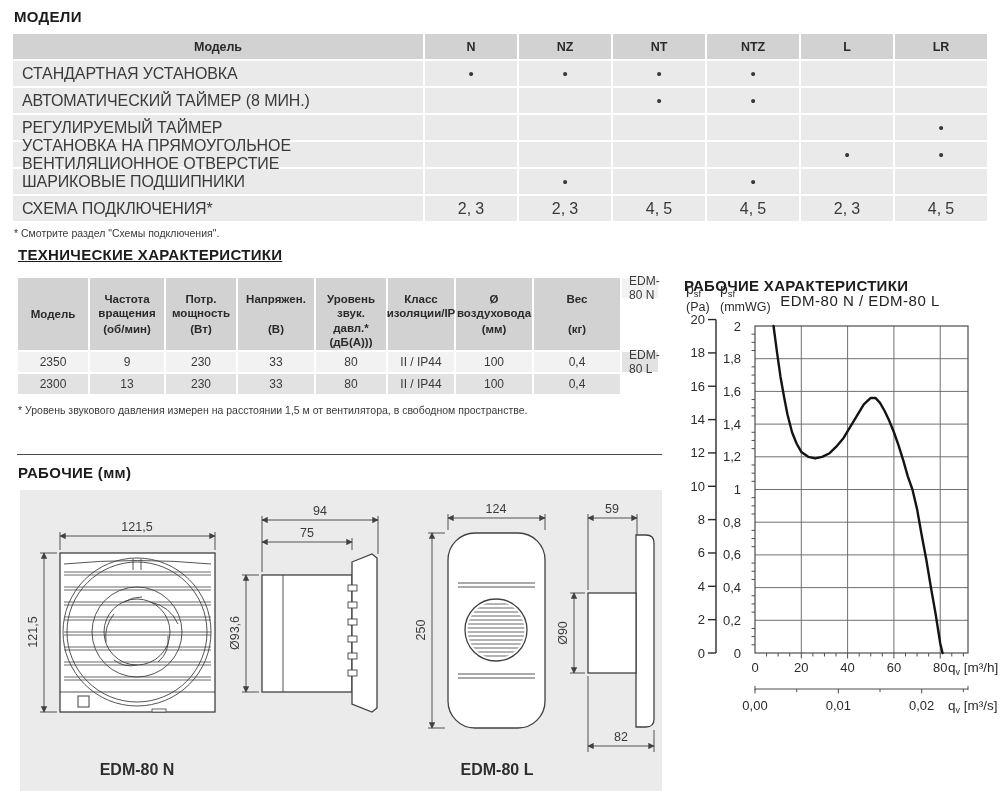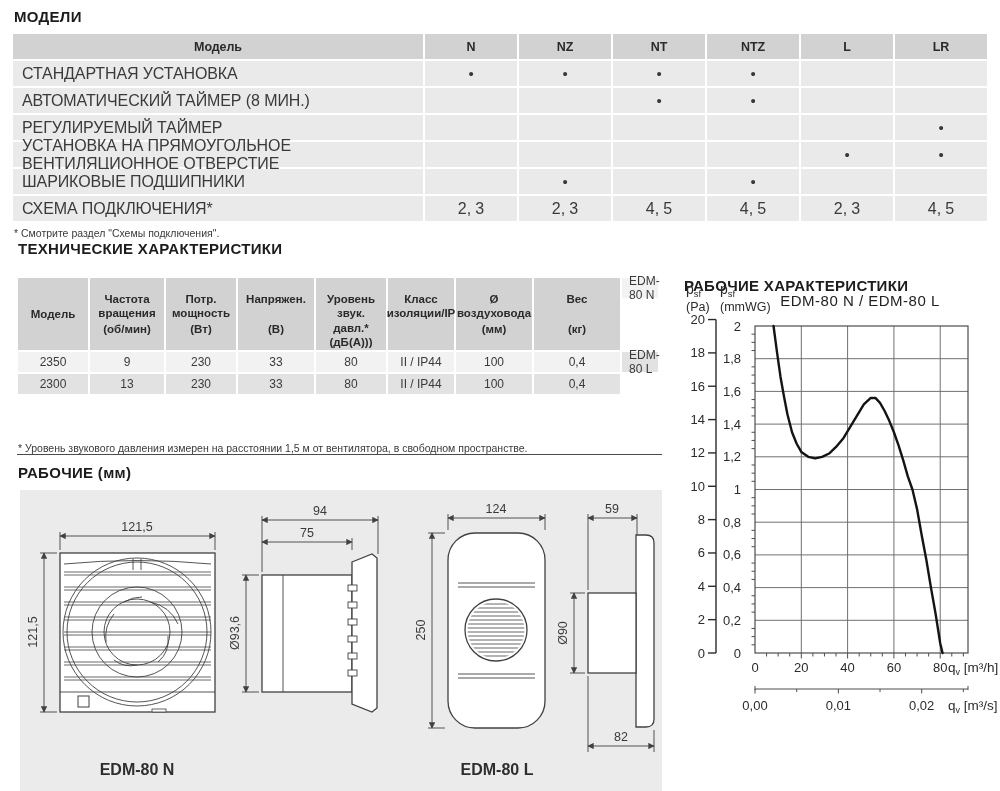--- a/index.html
+++ b/index.html
@@ -85,21 +85,21 @@
       <div class="mcell mlabel">СХЕМА ПОДКЛЮЧЕНИЯ*</div>
       <div class="mcell">2, 3</div>
       <div class="mcell">2, 3</div>
       <div class="mcell">4, 5</div>
       <div class="mcell">4, 5</div>
       <div class="mcell">2, 3</div>
       <div class="mcell">4, 5</div>
     </div>
   <div class="footnote" style="left:14px;top:227px;">* Смотрите раздел "Схемы подключения".</div>
 
-  <div class="sec-title" style="left:18px;top:240px;">ТЕХНИЧЕСКИЕ ХАРАКТЕРИСТИКИ</div>
+  <div class="sec-title" style="left:18px;top:246px;text-decoration:underline;">ТЕХНИЧЕСКИЕ ХАРАКТЕРИСТИКИ</div>
   <div class="tech-table" id="tech-table">
       <div class="thead center">
         <div>Модель</div>
         <div></div>
       </div>
       <div class="thead">
         <div>Частота вращения</div>
         <div>(об/мин)</div>
       </div>
       <div class="thead">
@@ -138,21 +138,21 @@
       <div class="tcell r2 left">EDM-80 L</div>
       <div class="tcell r2">2300</div>
       <div class="tcell r2">13</div>
       <div class="tcell r2">230</div>
       <div class="tcell r2">33</div>
       <div class="tcell r2">80</div>
       <div class="tcell r2">II / IP44</div>
       <div class="tcell r2">100</div>
       <div class="tcell r2">0,4</div>
     </div>
-  <div class="footnote" style="left:18px;top:404px;margin-top:38px;">* Уровень звукового давления измерен на расстоянии 1,5 м от вентилятора, в свободном пространстве.</div>
+  <div class="footnote" style="left:18px;top:404px;">* Уровень звукового давления измерен на расстоянии 1,5 м от вентилятора, в свободном пространстве.</div>
 
   <div class="divider"></div>
   <div class="sec-title" style="left:18px;top:464px;">РАБОЧИЕ (мм)</div>
 
   <div class="dim-panel">
     <svg width="642" height="301" viewBox="0 0 642 301">
       <defs>
         <marker id="arr" viewBox="0 0 10 10" refX="9" refY="5" markerWidth="7" markerHeight="7" orient="auto-start-reverse">
           <path d="M0,0L10,5L0,10z" fill="#414141"></path>
         </marker>

